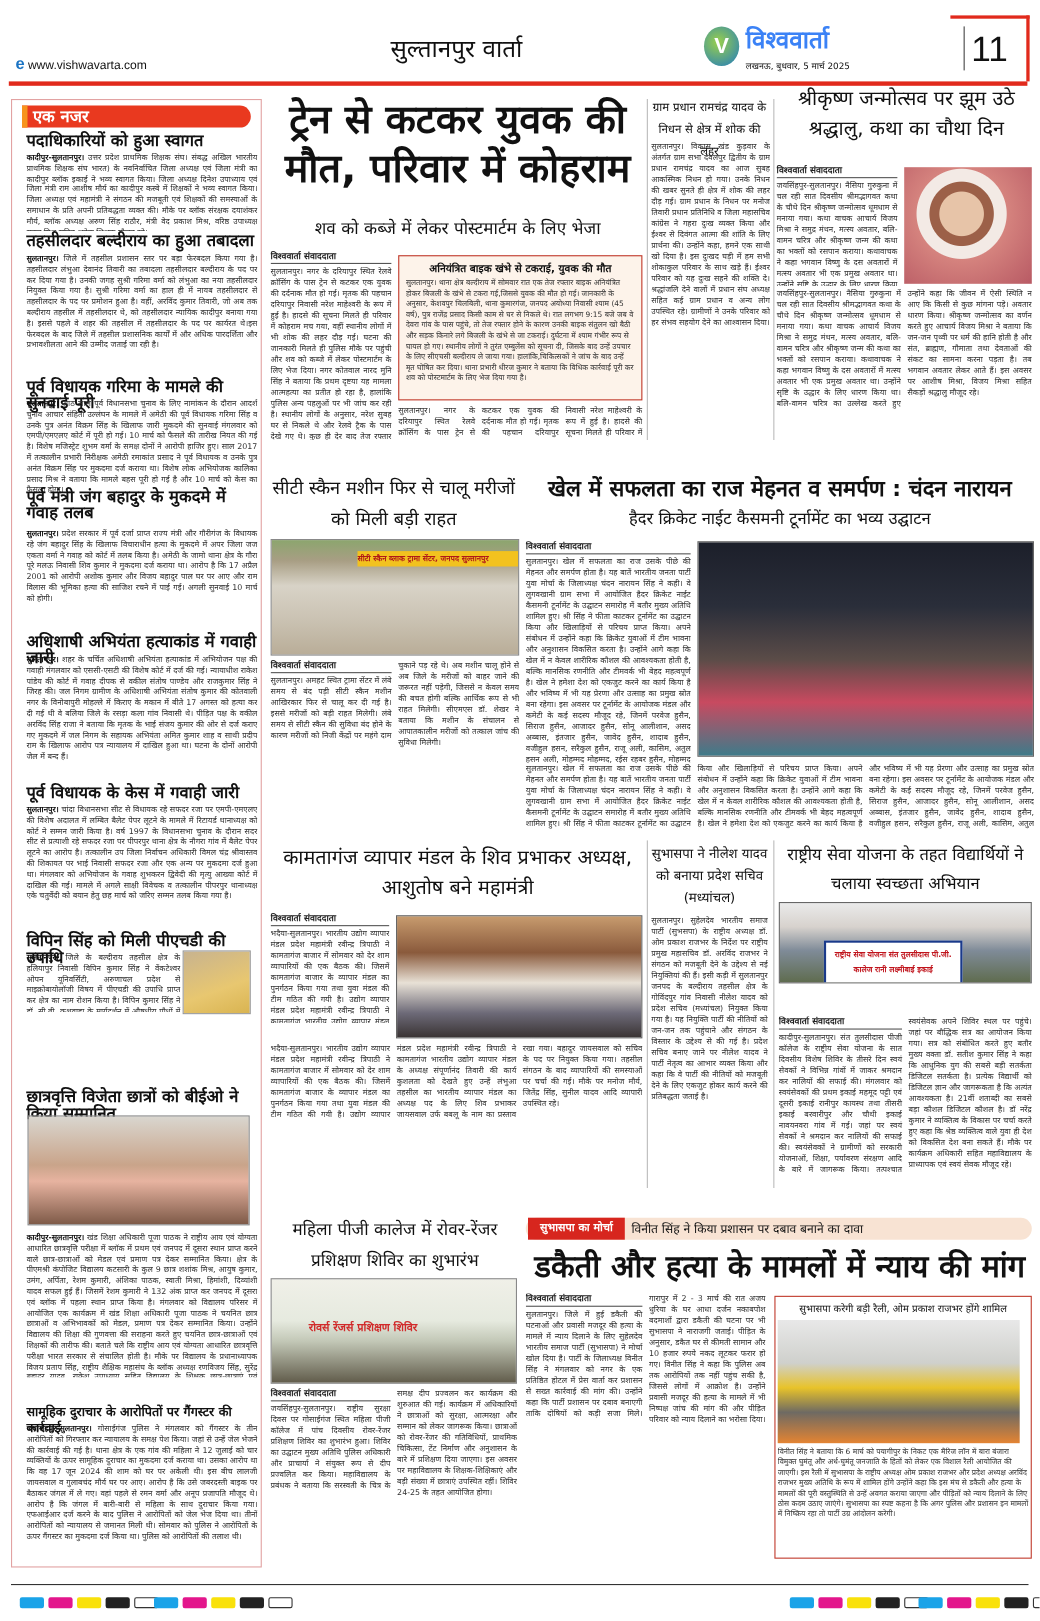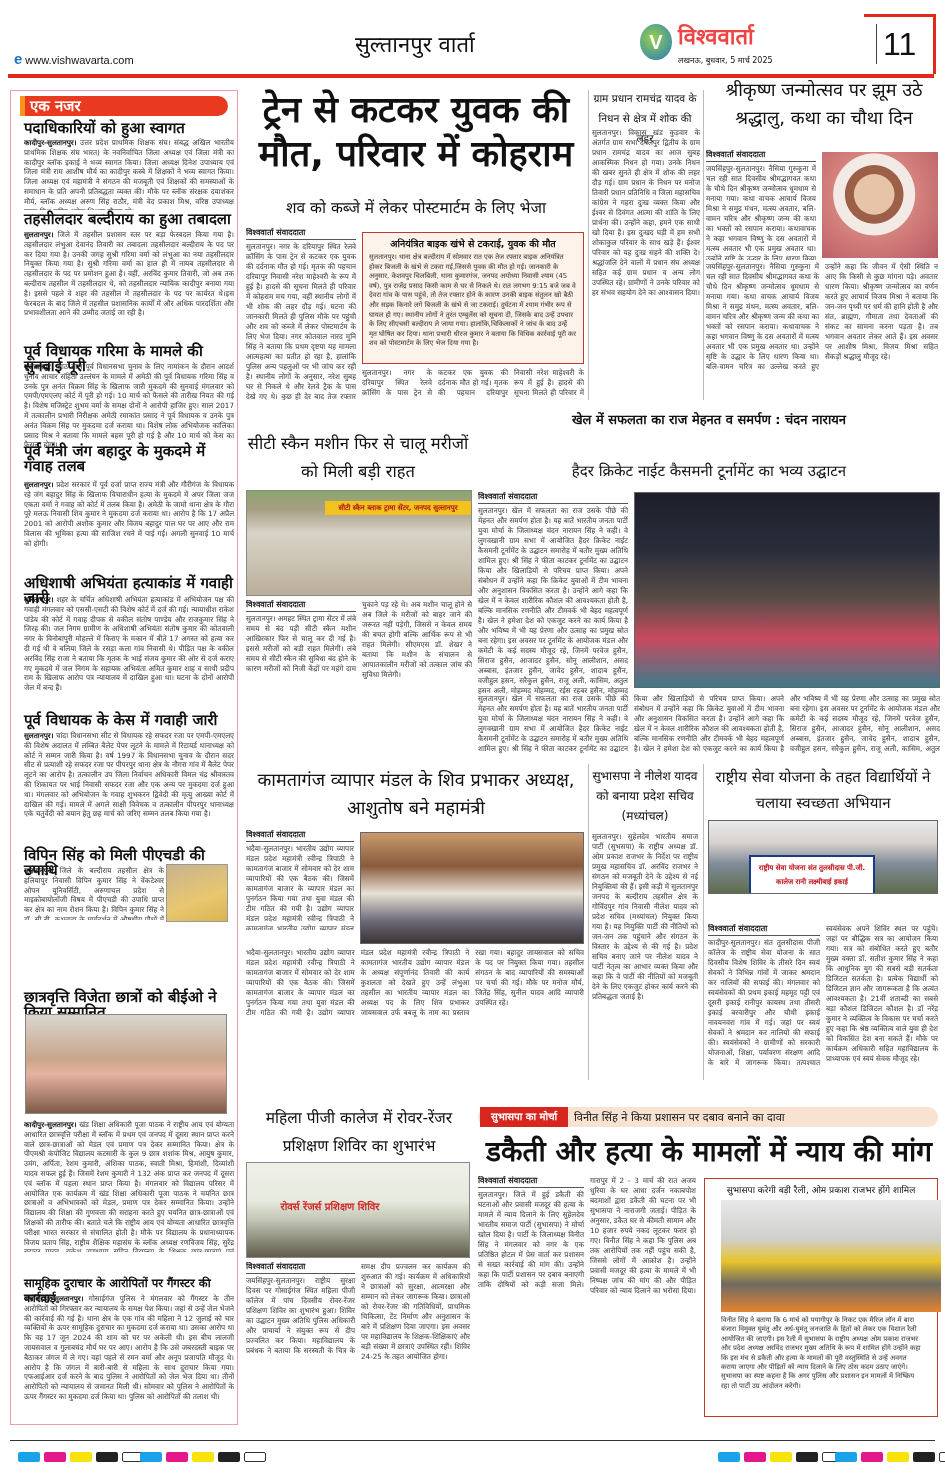--- a/index.html
+++ b/index.html
@@ -3,21 +3,21 @@
 <meta charset="utf-8">
 <style>
 *{box-sizing:border-box;margin:0;padding:0}
 body{width:945px;height:1474px;background:#fff;font-family:"DejaVu Sans",sans-serif;color:#111;position:relative;overflow:hidden}
 .abs{position:absolute}
 .masthead{left:0;top:0;width:945px;height:80px}
 .site-url{left:14px;top:50px;font-size:11px;color:#111;font-family:"Liberation Sans",sans-serif}
 .site-url .ie{color:#1b74c4;font-weight:bold;font-size:15px;margin-right:3px}
 .section-name{left:355px;top:28px;font-size:22px;font-family:"DejaVu Sans",sans-serif}
 .logo-circle{left:640px;top:24px;width:32px;height:36px;border-radius:50%;background:radial-gradient(circle at 40% 40%,#9ad04b,#1f7ac0);color:#fff;font-weight:bold;font-size:20px;text-align:center;line-height:36px;font-family:"Liberation Sans",sans-serif}
-.brand{left:678px;top:20px;font-size:22px;font-weight:bold;color:#ef4444}
+.brand{left:678px;top:20px;font-size:22px;font-weight:bold;color:#3b82f6}
 .dateline{left:678px;top:54px;font-size:8px}
 .pageno-box{left:864px;top:14px;width:72px;height:60px;border-top:3px solid #e12a1c;border-right:3px solid #e12a1c}
 .pageno{left:876px;top:24px;font-size:32px;font-family:"Liberation Sans",sans-serif;border-left:1px solid #444;padding-left:6px;line-height:40px}
 .redrule{left:8px;top:74px;width:926px;height:4px;background:#e12a1c}
 
 .leftcol{left:10px;top:90px;width:228px;height:1335px;border:1px solid #e2a2a2}
 .eknazar{left:20px;top:96px;width:208px;height:20px;background:#e9391f;border-radius:0 10px 10px 0;color:#fff;font-weight:bold;font-size:15px;padding-left:10px;line-height:20px}
 .eknazar:before{content:"";position:absolute;left:0;top:0;width:5px;height:20px;background:#f7941d}
 .lhead{position:absolute;left:24px;width:210px;font-size:15px;font-weight:bold;line-height:15px;color:#111}
 .lbody{position:absolute;left:24px;width:210px;font-size:7.2px;line-height:9.8px;color:#333;text-align:justify;overflow:hidden}
@@ -92,25 +92,25 @@
 <div class="subhead" style="left:590px;top:88px;width:110px;font-size:10.5px;line-height:20px">ग्राम प्रधान रामचंद्र यादव के निधन से क्षेत्र में शोक की लहर</div>
 <div class="txtcol" style="left:592px;top:128px;width:108px;height:272px">सुलतानपुर। विकास खंड कुड़वार के अंतर्गत ग्राम सभा देवलपुर द्वितीय के ग्राम प्रधान रामचंद्र यादव का आज सुबह आकस्मिक निधन हो गया। उनके निधन की खबर सुनते ही क्षेत्र में शोक की लहर दौड़ गई। ग्राम प्रधान के निधन पर मनोज तिवारी प्रधान प्रतिनिधि व जिला महासचिव कांग्रेस ने गहरा दुःख व्यक्त किया और ईश्वर से दिवंगत आत्मा की शांति के लिए प्रार्थना की। उन्होंने कहा, हमने एक साथी खो दिया है। इस दुःखद घड़ी में हम सभी शोकाकुल परिवार के साथ खड़े हैं। ईश्वर परिवार को यह दुःख सहने की शक्ति दे। श्रद्धांजलि देने वालों में प्रधान संघ अध्यक्ष सहित कई ग्राम प्रधान व अन्य लोग उपस्थित रहे। ग्रामीणों ने उनके परिवार को हर संभव सहयोग देने का आश्वासन दिया।</div>
 
 <div class="bighead" style="left:706px;top:76px;width:236px;font-size:18px;line-height:28px;font-weight:normal">श्रीकृष्ण जन्मोत्सव पर झूम उठे श्रद्धालु, कथा का चौथा दिन</div>
 <div class="txtcol" style="left:706px;top:150px;width:110px;height:110px"><div class="byline">विश्ववार्ता संवाददाता</div><span>जयसिंहपुर-सुलतानपुर। नैसिया गुरुकुना में चल रही सात दिवसीय श्रीमद्भागवत कथा के चौथे दिन श्रीकृष्ण जन्मोत्सव धूमधाम से मनाया गया। कथा वाचक आचार्य विजय मिश्रा ने समुद्र मंथन, मत्स्य अवतार, बलि-वामन चरित्र और श्रीकृष्ण जन्म की कथा का भक्तों को रसपान कराया। कथावाचक ने कहा भगवान विष्णु के दस अवतारों में मत्स्य अवतार भी एक प्रमुख अवतार था। उन्होंने सृष्टि के उद्धार के लिए धारण किया था। बलि-वामन चरित्र का उल्लेख करते हुए उन्होंने कहा कि जीवन में ऐसी स्थिति न आए कि किसी से कुछ मांगना पड़े। अवतार धारण किया। श्रीकृष्ण जन्मोत्सव का वर्णन करते हुए आचार्य विजय मिश्रा ने बताया कि जन-जन पृथ्वी पर धर्म की हानि होती है और संत, ब्राह्मण, गौमाता तथा देवताओं की संकट का सामना करना पड़ता है। तब भगवान अवतार लेकर आते हैं। इस अवसर पर आशीष मिश्रा, विजय मिश्रा सहित सैकड़ों श्रद्धालु मौजूद रहे।</span></div>
 <div class="photo" style="left:822px;top:152px;width:116px;height:106px;background:radial-gradient(circle at 45% 40%,#e7c4a8 0 22%,#9c6048 23% 32%,#f3eae5 33% 45%,#d5837e 46%,#b85a64 100%)"></div>
 <div class="txtcol" style="left:706px;top:262px;width:232px;height:138px;column-count:2;column-gap:6px">जयसिंहपुर-सुलतानपुर। नैसिया गुरुकुना में चल रही सात दिवसीय श्रीमद्भागवत कथा के चौथे दिन श्रीकृष्ण जन्मोत्सव धूमधाम से मनाया गया। कथा वाचक आचार्य विजय मिश्रा ने समुद्र मंथन, मत्स्य अवतार, बलि-वामन चरित्र और श्रीकृष्ण जन्म की कथा का भक्तों को रसपान कराया। कथावाचक ने कहा भगवान विष्णु के दस अवतारों में मत्स्य अवतार भी एक प्रमुख अवतार था। उन्होंने सृष्टि के उद्धार के लिए धारण किया था। बलि-वामन चरित्र का उल्लेख करते हुए उन्होंने कहा कि जीवन में ऐसी स्थिति न आए कि किसी से कुछ मांगना पड़े। अवतार धारण किया। श्रीकृष्ण जन्मोत्सव का वर्णन करते हुए आचार्य विजय मिश्रा ने बताया कि जन-जन पृथ्वी पर धर्म की हानि होती है और संत, ब्राह्मण, गौमाता तथा देवताओं की संकट का सामना करना पड़ता है। तब भगवान अवतार लेकर आते हैं। इस अवसर पर आशीष मिश्रा, विजय मिश्रा सहित सैकड़ों श्रद्धालु मौजूद रहे।</div>
 
 <div class="subhead" style="left:242px;top:430px;width:232px;font-size:16.5px;line-height:28px">सीटी स्कैन मशीन फिर से चालू मरीजों को मिली बड़ी राहत</div>
 <div class="photo" style="left:246px;top:490px;width:226px;height:106px;background:linear-gradient(180deg,#8ca56e 0,#a89e84 18%,#d8d3c7 40%,#cac2b2 70%,#b9ad98 100%);border:1px solid #888">
-  <div style="position:absolute;left:78px;top:10px;width:146px;height:14px;background:#f2c21f;color:#b01818;font-size:7px;font-weight:bold;line-height:14px;text-align:center;overflow:hidden">सीटी स्कैन ब्लाक ट्रामा सेंटर, जनपद सुल्तानपुर</div>
+  <div style="position:absolute;left:78px;top:10px;width:146px;height:14px;background:#f2c21f;color:#b01818;font-size:7px;font-weight:bold;line-height:14px;overflow:hidden">सीटी स्कैन ब्लाक ट्रामा सेंटर, जनपद सुल्तानपुर</div>
 </div>
 <div class="txtcol" style="left:246px;top:600px;width:226px;height:150px;column-count:2;column-gap:6px"><div class="byline">विश्ववार्ता संवाददाता</div><span>सुलतानपुर। अमहट स्थित ट्रामा सेंटर में लंबे समय से बंद पड़ी सीटी स्कैन मशीन आखिरकार फिर से चालू कर दी गई है। इससे मरीजों को बड़ी राहत मिलेगी। लंबे समय से सीटी स्कैन की सुविधा बंद होने के कारण मरीजों को निजी केंद्रों पर महंगे दाम चुकाने पड़ रहे थे। अब मशीन चालू होने से अब जिले के मरीजों को बाहर जाने की जरूरत नहीं पड़ेगी, जिससे न केवल समय की बचत होगी बल्कि आर्थिक रूप से भी राहत मिलेगी। सीएमएस डॉ. शेखर ने बताया कि मशीन के संचालन से आपातकालीन मरीजों को तत्काल जांच की सुविधा मिलेगी।</span></div>
 
-<div class="bighead" style="left:478px;top:408px;width:462px;font-size:13px;line-height:24px">खेल में सफलता का राज मेहनत व समर्पण : चंदन नारायन</div>
+<div class="bighead" style="left:478px;top:432px;width:462px;font-size:20px;line-height:24px">खेल में सफलता का राज मेहनत व समर्पण : चंदन नारायन</div>
 <div class="subhead" style="left:478px;top:460px;width:462px;font-size:15px">हैदर क्रिकेट नाईट कैसमनी टूर्नामेंट का भव्य उद्घाटन</div>
 <div class="txtcol" style="left:478px;top:492px;width:150px;height:202px"><div class="byline">विश्ववार्ता संवाददाता</div><span>सुलतानपुर। खेल में सफलता का राज उसके पीछे की मेहनत और समर्पण होता है। यह बातें भारतीय जनता पार्टी युवा मोर्चा के जिलाध्यक्ष चंदन नारायन सिंह ने कही। वे लुगवखानी ग्राम सभा में आयोजित हैदर क्रिकेट नाईट कैसमनी टूर्नामेंट के उद्घाटन समारोह में बतौर मुख्य अतिथि शामिल हुए। श्री सिंह ने फीता काटकर टूर्नामेंट का उद्घाटन किया और खिलाड़ियों से परिचय प्राप्त किया। अपने संबोधन में उन्होंने कहा कि क्रिकेट युवाओं में टीम भावना और अनुशासन विकसित करता है। उन्होंने आगे कहा कि खेल में न केवल शारीरिक कौशल की आवश्यकता होती है, बल्कि मानसिक रणनीति और टीमवर्क भी बेहद महत्वपूर्ण है। खेल ने हमेशा देश को एकजुट करने का कार्य किया है और भविष्य में भी यह प्रेरणा और उत्साह का प्रमुख स्रोत बना रहेगा। इस अवसर पर टूर्नामेंट के आयोजक मंडल और कमेटी के कई सदस्य मौजूद रहे, जिनमें परवेज हुसैन, सिराज हुसैन, आजादर हुसैन, सोनू आलीशान, असद अब्बास, इंतजार हुसैन, जावेद हुसैन, शादाब हुसैन, वजीहुल हसन, सरैकुल हुसैन, राजू अली, कासिम, अतुल हसन अली, मोहम्मद मोहम्मद, रईस रहबर हुसैन, मोहम्मद नसरैन आदि शामिल रहे। आयोजकों ने मुख्य अतिथि चंदन नारायन सिंह का आभार व्यक्त किया और टूर्नामेंट को सफल बनाने के लिए सभी खिलाड़ियों को शुभकामनाएं दीं।</span></div>
 <div class="photo" style="left:634px;top:492px;width:306px;height:196px;background:linear-gradient(180deg,#1c1f2a 0,#2a2e3a 30%,#5b4c48 55%,#c84a60 75%,#3e7b8a 100%);border:1px solid #666"></div>
 <div class="txtcol" style="left:478px;top:694px;width:462px;height:62px;column-count:3;column-gap:6px">सुलतानपुर। खेल में सफलता का राज उसके पीछे की मेहनत और समर्पण होता है। यह बातें भारतीय जनता पार्टी युवा मोर्चा के जिलाध्यक्ष चंदन नारायन सिंह ने कही। वे लुगवखानी ग्राम सभा में आयोजित हैदर क्रिकेट नाईट कैसमनी टूर्नामेंट के उद्घाटन समारोह में बतौर मुख्य अतिथि शामिल हुए। श्री सिंह ने फीता काटकर टूर्नामेंट का उद्घाटन किया और खिलाड़ियों से परिचय प्राप्त किया। अपने संबोधन में उन्होंने कहा कि क्रिकेट युवाओं में टीम भावना और अनुशासन विकसित करता है। उन्होंने आगे कहा कि खेल में न केवल शारीरिक कौशल की आवश्यकता होती है, बल्कि मानसिक रणनीति और टीमवर्क भी बेहद महत्वपूर्ण है। खेल ने हमेशा देश को एकजुट करने का कार्य किया है और भविष्य में भी यह प्रेरणा और उत्साह का प्रमुख स्रोत बना रहेगा। इस अवसर पर टूर्नामेंट के आयोजक मंडल और कमेटी के कई सदस्य मौजूद रहे, जिनमें परवेज हुसैन, सिराज हुसैन, आजादर हुसैन, सोनू आलीशान, असद अब्बास, इंतजार हुसैन, जावेद हुसैन, शादाब हुसैन, वजीहुल हसन, सरैकुल हुसैन, राजू अली, कासिम, अतुल हसन अली, मोहम्मद मोहम्मद, रईस रहबर हुसैन, मोहम्मद नसरैन आदि शामिल रहे। आयोजकों ने मुख्य अतिथि चंदन नारायन सिंह का आभार व्यक्त किया और टूर्नामेंट को सफल बनाने के लिए सभी खिलाड़ियों को शुभकामनाएं दीं।</div>
 
 <div class="subhead" style="left:242px;top:766px;width:348px;font-size:18px;line-height:28px">कामतागंज व्यापार मंडल के शिव प्रभाकर अध्यक्ष, आशुतोष बने महामंत्री</div>
 <div class="txtcol" style="left:246px;top:830px;width:108px;height:100px"><div class="byline">विश्ववार्ता संवाददाता</div><span>भदैया-सुलतानपुर। भारतीय उद्योग व्यापार मंडल प्रदेश महामंत्री रवीन्द्र त्रिपाठी ने कामतागंज बाजार में सोमवार को देर शाम व्यापारियों की एक बैठक की। जिसमें कामतागंज बाजार के व्यापार मंडल का पुनर्गठन किया गया तथा युवा मंडल की टीम गठित की गयी है। उद्योग व्यापार मंडल प्रदेश महामंत्री रवीन्द्र त्रिपाठी ने कामतागंज भारतीय उद्योग व्यापार मंडल के अध्यक्ष संपूर्णानंद तिवारी की कार्य कुशलता को देखते हुए उन्हें लंभुआ तहसील का भारतीय व्यापार मंडल का अध्यक्ष पद के लिए शिव प्रभाकर जायसवाल उर्फ बबलू के नाम का प्रस्ताव रखा गया। बहादुर जायसवाल को सचिव के पद पर नियुक्त किया गया। तहसील संगठन के बाद व्यापारियों की समस्याओं पर चर्चा की गई। मौके पर मनोज मौर्य, जितेंद्र सिंह, सुनील यादव आदि व्यापारी उपस्थित रहे।</span></div>
 <div class="photo" style="left:360px;top:832px;width:224px;height:112px;background:linear-gradient(180deg,#c79b6e 0,#8a5a3c 30%,#e8e1d6 55%,#6d6a78 80%,#3a3434 100%);border:1px solid #666"></div>
 <div class="txtcol" style="left:246px;top:948px;width:338px;height:130px;column-count:3;column-gap:6px">भदैया-सुलतानपुर। भारतीय उद्योग व्यापार मंडल प्रदेश महामंत्री रवीन्द्र त्रिपाठी ने कामतागंज बाजार में सोमवार को देर शाम व्यापारियों की एक बैठक की। जिसमें कामतागंज बाजार के व्यापार मंडल का पुनर्गठन किया गया तथा युवा मंडल की टीम गठित की गयी है। उद्योग व्यापार मंडल प्रदेश महामंत्री रवीन्द्र त्रिपाठी ने कामतागंज भारतीय उद्योग व्यापार मंडल के अध्यक्ष संपूर्णानंद तिवारी की कार्य कुशलता को देखते हुए उन्हें लंभुआ तहसील का भारतीय व्यापार मंडल का अध्यक्ष पद के लिए शिव प्रभाकर जायसवाल उर्फ बबलू के नाम का प्रस्ताव रखा गया। बहादुर जायसवाल को सचिव के पद पर नियुक्त किया गया। तहसील संगठन के बाद व्यापारियों की समस्याओं पर चर्चा की गई। मौके पर मनोज मौर्य, जितेंद्र सिंह, सुनील यादव आदि व्यापारी उपस्थित रहे।</div>
 
@@ -127,21 +127,21 @@
 <div class="photo" style="left:246px;top:1162px;width:224px;height:96px;background:linear-gradient(180deg,#f0f0e8 0,#e6eadf 40%,#c2c7b6 60%,#615c4b 100%);border:1px solid #888">
   <div style="position:absolute;left:8px;top:36px;width:150px;height:18px;color:#d12a2a;font-size:10px;font-weight:bold;text-align:center">रोवर्स रेंजर्स प्रशिक्षण शिविर</div>
 </div>
 <div class="txtcol" style="left:246px;top:1262px;width:224px;height:162px;column-count:2;column-gap:6px"><div class="byline">विश्ववार्ता संवाददाता</div><span>जयसिंहपुर-सुलतानपुर। राष्ट्रीय सुरक्षा दिवस पर गोसाईगंज स्थित महिला पीजी कॉलेज में पांच दिवसीय रोवर-रेंजर प्रशिक्षण शिविर का शुभारंभ हुआ। शिविर का उद्घाटन मुख्य अतिथि पुलिस अधिकारी और प्राचार्या ने संयुक्त रूप से दीप प्रज्वलित कर किया। महाविद्यालय के प्रबंधक ने बताया कि सरस्वती के चित्र के समक्ष दीप प्रज्वलन कर कार्यक्रम की शुरुआत की गई। कार्यक्रम में अधिकारियों ने छात्राओं को सुरक्षा, आत्मरक्षा और सम्मान को लेकर जागरूक किया। छात्राओं को रोवर-रेंजर की गतिविधियों, प्राथमिक चिकित्सा, टेंट निर्माण और अनुशासन के बारे में प्रशिक्षण दिया जाएगा। इस अवसर पर महाविद्यालय के शिक्षक-शिक्षिकाएं और बड़ी संख्या में छात्राएं उपस्थित रहीं। शिविर 24-25 के तहत आयोजित होगा।</span></div>
 
 <div class="abs" style="left:478px;top:1107px;width:460px;height:20px;background:#f8e3d3;border-radius:10px"></div>
 <div class="abs tag-red" style="left:480px;top:1107px;width:88px;height:20px;font-size:10px;line-height:20px;text-align:center">सुभासपा का मोर्चा</div>
 <div class="abs" style="left:574px;top:1109px;font-size:11px">विनीत सिंह ने किया प्रशासन पर दबाव बनाने का दावा</div>
 <div class="bighead" style="left:478px;top:1132px;width:462px;font-size:28px;line-height:40px">डकैती और हत्या के मामलों में न्याय की मांग</div>
 <div class="txtcol" style="left:478px;top:1176px;width:218px;height:248px;column-count:2;column-gap:6px"><div class="byline">विश्ववार्ता संवाददाता</div><span>सुलतानपुर। जिले में हुई डकैती की घटनाओं और प्रवासी मजदूर की हत्या के मामले में न्याय दिलाने के लिए सुहेलदेव भारतीय समाज पार्टी (सुभासपा) ने मोर्चा खोल दिया है। पार्टी के जिलाध्यक्ष विनीत सिंह ने मंगलवार को नगर के एक प्रतिष्ठित होटल में प्रेस वार्ता कर प्रशासन से सख्त कार्रवाई की मांग की। उन्होंने कहा कि पार्टी प्रशासन पर दबाव बनाएगी ताकि दोषियों को कड़ी सजा मिले। गारापुर में 2 - 3 मार्च की रात अजय धुरिया के घर आधा दर्जन नकाबपोश बदमाशों द्वारा डकैती की घटना पर भी सुभासपा ने नाराजगी जताई। पीड़ित के अनुसार, डकैत घर से कीमती सामान और 10 हजार रुपये नकद लूटकर फरार हो गए। विनीत सिंह ने कहा कि पुलिस अब तक आरोपियों तक नहीं पहुंच सकी है, जिससे लोगों में आक्रोश है। उन्होंने प्रवासी मजदूर की हत्या के मामले में भी निष्पक्ष जांच की मांग की और पीड़ित परिवार को न्याय दिलाने का भरोसा दिया।</span></div>
-<div class="boxed" style="left:704px;top:1178px;width:234px;height:239px;background:#fff;padding:4px 16px">
+<div class="boxed" style="left:704px;top:1178px;width:234px;height:239px;background:#fff;padding:4px 2px">
   <div style="font-size:9px;text-align:center;margin-bottom:4px">सुभासपा करेगी बड़ी रैली, ओम प्रकाश राजभर होंगे शामिल</div>
   <div class="photo" style="position:relative;width:220px;height:112px;background:linear-gradient(180deg,#e8e8e8 0,#cfd0cc 35%,#e8c32a 55%,#6e6a63 75%,#e48432 100%)"></div>
   <div style="font-size:6.8px;line-height:9.4px;color:#333;margin-top:4px;height:104px;overflow:hidden">विनीत सिंह ने बताया कि 6 मार्च को पयागीपुर के निकट एक मैरिज लॉन में बारा बंजारा विमुक्त घुमंतू और अर्ध-घुमंतू जनजाति के हितों को लेकर एक विशाल रैली आयोजित की जाएगी। इस रैली में सुभासपा के राष्ट्रीय अध्यक्ष ओम प्रकाश राजभर और प्रदेश अध्यक्ष अरविंद राजभर मुख्य अतिथि के रूप में शामिल होंगे उन्होंने कहा कि इस मंच से डकैती और हत्या के मामलों की पूरी वस्तुस्थिति से उन्हें अवगत कराया जाएगा और पीड़ितों को न्याय दिलाने के लिए ठोस कदम उठाए जाएंगे। सुभासपा का स्पष्ट कहना है कि अगर पुलिस और प्रशासन इन मामलों में निष्क्रिय रहा तो पार्टी उग्र आंदोलन करेगी।</div>
 </div>
 
 <div class="vr" style="left:588px;top:90px;height:310px"></div>
 <div class="vr" style="left:703px;top:90px;height:310px"></div>
 <div class="vr" style="left:588px;top:764px;height:316px"></div>
 <div class="vr" style="left:703px;top:764px;height:316px"></div>
 <div class="abs" style="left:10px;top:1440px;width:925px;height:1px;background:#333"></div>

